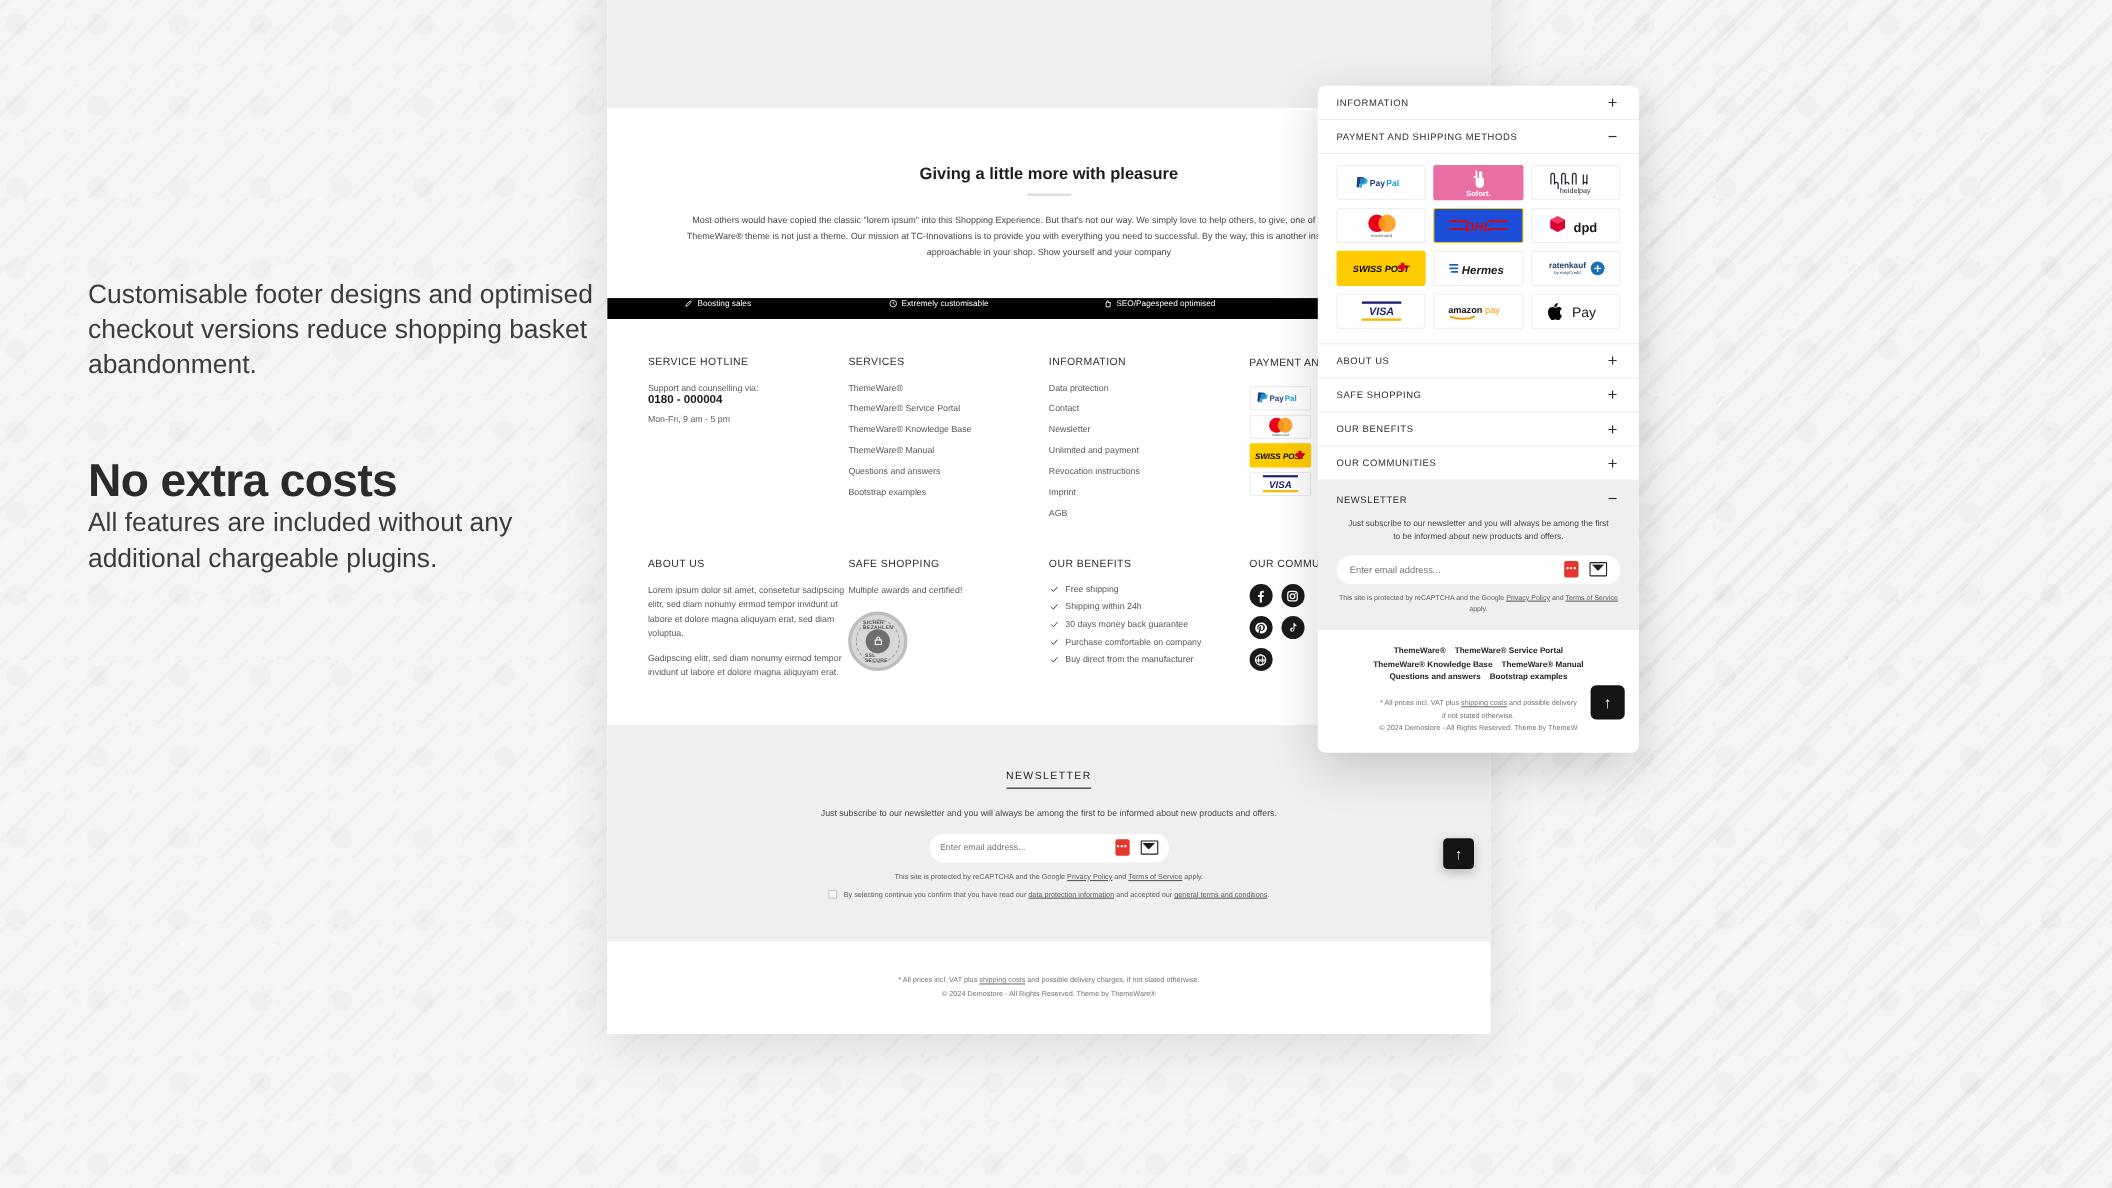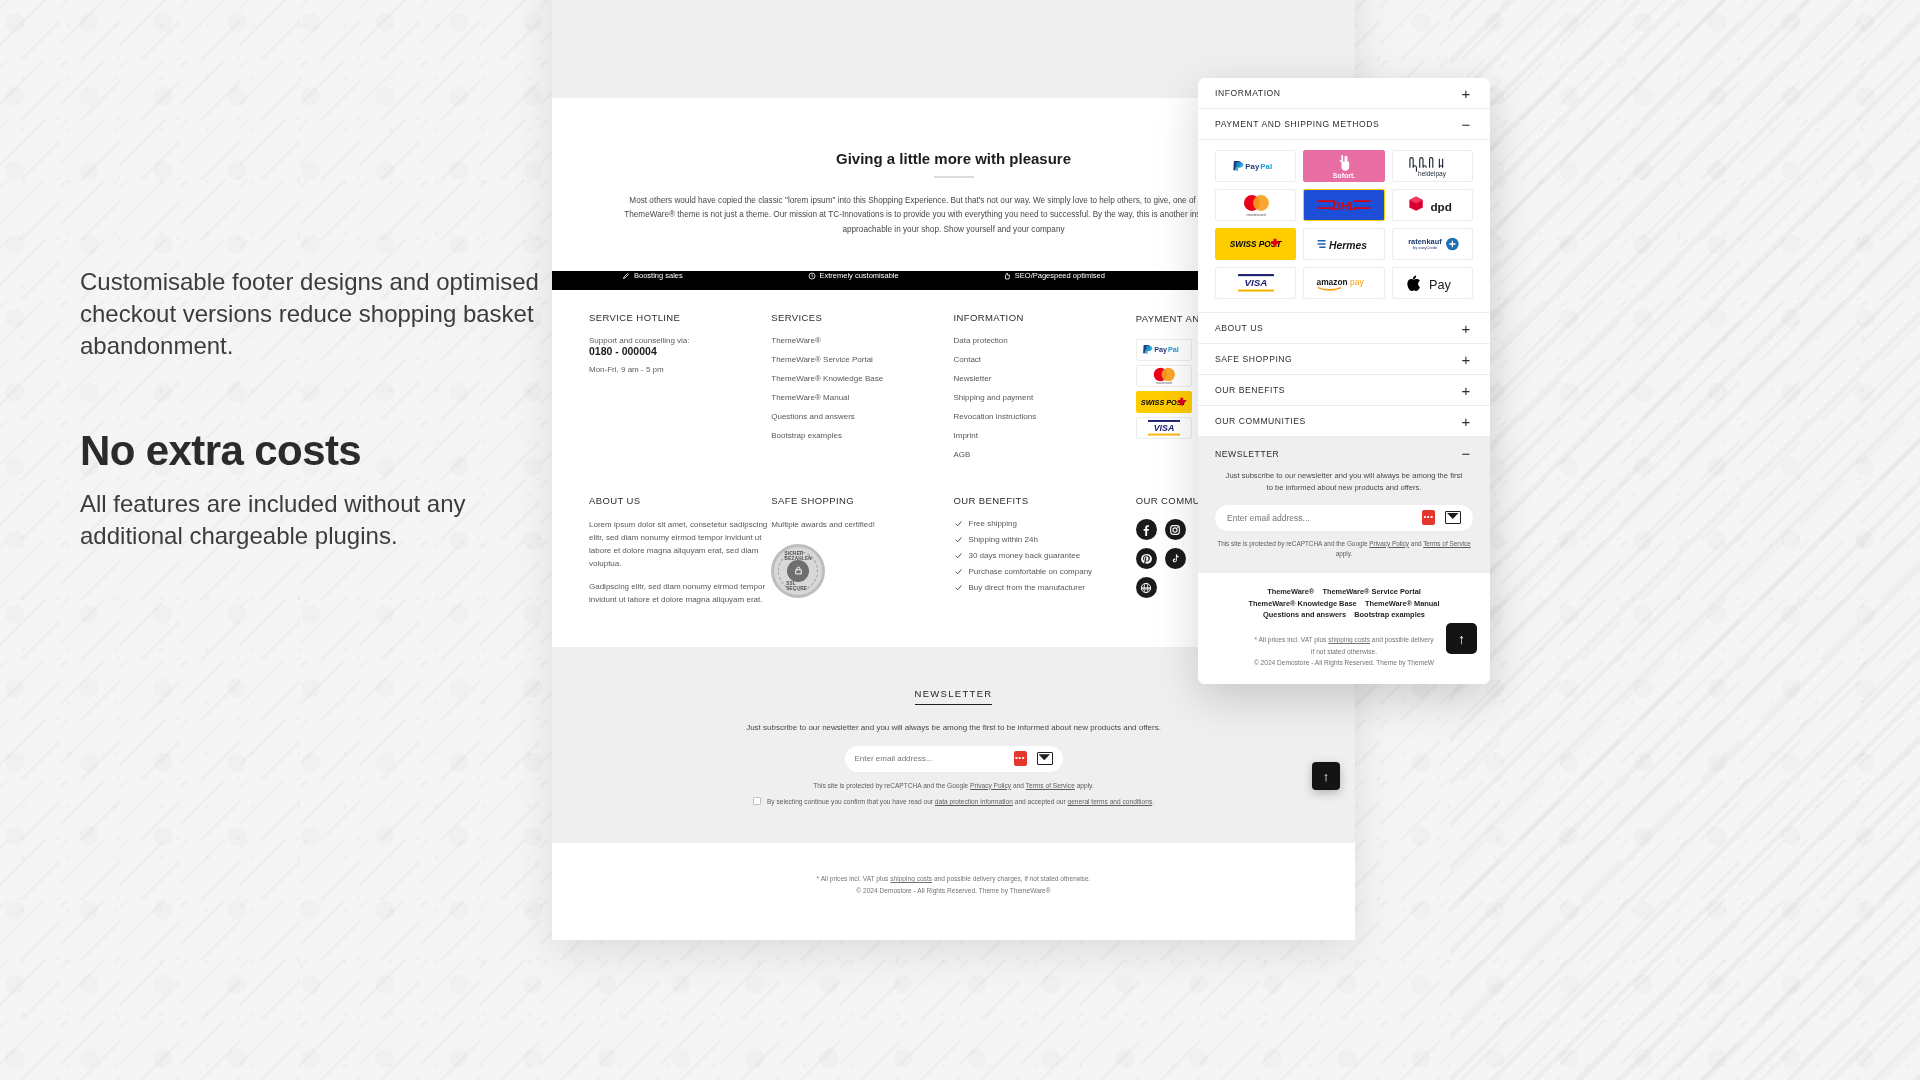--- a/index.html
+++ b/index.html
@@ -26,21 +26,21 @@
     opacity:.85;
   }
   .bg-right-stripes{
     position:absolute; right:0; top:0; width:470px; height:1080px;
     background:repeating-linear-gradient(-45deg, rgba(0,0,0,0.030) 0 5px, rgba(0,0,0,0) 5px 30px);
   }
 
   
   .left-copy{ position:absolute; left:80px; top:252px; width:470px; }
   .lc-h{ font-size:42px; font-weight:bold; color:#2b2b2b; letter-spacing:-0.6px; line-height:1.1; }
-  .lc-p{ font-size:24px; color:#3c3c3c; line-height:1.33; margin-top:14px; font-weight:300; }
+  .lc-p{ font-size:24px; color:#3c3c3c; line-height:1.33; font-weight:300; }
   .left-copy .blk2{ margin-top:66px; }
 
   
   .desk{
     position:absolute; left:552px; top:-140px; width:803px; height:1080px;
     background:#ffffff;
     box-shadow:0 12px 40px rgba(0,0,0,0.10);
     overflow:hidden;
   }
   .desk-inner{ position:absolute; left:0; top:0; width:803px; }
@@ -53,21 +53,21 @@
   .pl-h{ font-size:15px; font-weight:bold; color:#1c1c1c; }
   .pl-rule{ width:40px; height:2px; background:#dcdcdc; margin:9px auto 16px; }
   .pl-p{ font-size:8.2px; line-height:1.75; color:#45484c; max-width:700px; margin:0 auto; }
 
   
   .uspbar{ background:#000; color:#fff; height:19px; display:flex; align-items:flex-start; }
   .usp{ flex:1; text-align:center; font-size:7.5px; display:flex; align-items:center; justify-content:center; gap:4px; }
   .usp svg{ width:8px; height:8px; fill:none; stroke:#fff; stroke-width:1.6; }
 
   
-  .fcols{ background:#fff; padding:22px 37px 0; display:grid; grid-template-columns:1fr 1fr 1fr 1fr; }
+  .fcols{ background:#fff; padding:34px 37px 0; display:grid; grid-template-columns:1fr 1fr 1fr 1fr; }
   .fh{ font-size:9.5px; color:#2d2d2d; letter-spacing:.4px; margin-bottom:13px; }
   .fsub{ font-size:8px; color:#5d5d5d; }
   .fphone{ font-size:10.5px; font-weight:bold; color:#1a1a1a; margin-bottom:8px; }
   .ftime{ font-size:8px; color:#5d5d5d; }
   .flink{ font-size:8px; color:#55585c; margin-bottom:10px; }
   .paycol-h{ line-height:1.45; }
   .paylist{ display:flex; flex-direction:column; gap:4px; width:56px; }
   .paychip{ height:22px; border:1px solid #ececec; border-radius:2px; display:flex; align-items:center; justify-content:center; background:#fff; overflow:hidden; }
 
   .fcols2{ background:#fff; padding:26px 37px 30px; display:grid; grid-template-columns:1fr 1fr 1fr 1fr; }
@@ -220,21 +220,21 @@
         <div class="flink">ThemeWare® Manual</div>
         <div class="flink">Questions and answers</div>
         <div class="flink">Bootstrap examples</div>
       </div>
 
       <div>
         <div class="fh">INFORMATION</div>
         <div class="flink">Data protection</div>
         <div class="flink">Contact</div>
         <div class="flink">Newsletter</div>
-        <div class="flink">Shipping and payment</div>
+        <div class="flink">Unlimited and payment</div>
         <div class="flink">Revocation instructions</div>
         <div class="flink">Imprint</div>
         <div class="flink">AGB</div>
       </div>
 
       <div>
         <div class="fh paycol-h">PAYMENT AND SHIPPING METHODS</div>
         <div class="paylist">
           <div class="paychip">
             <svg viewBox="0 0 70 18" width="46" height="13">

